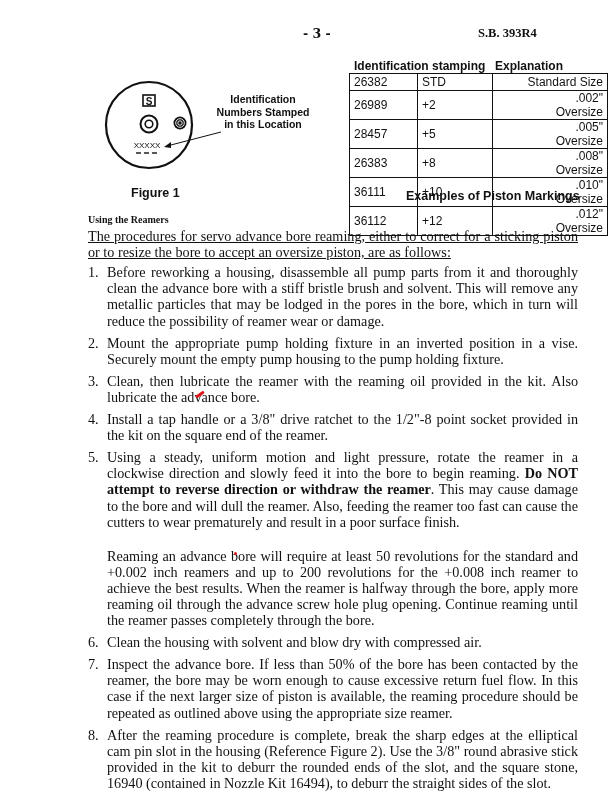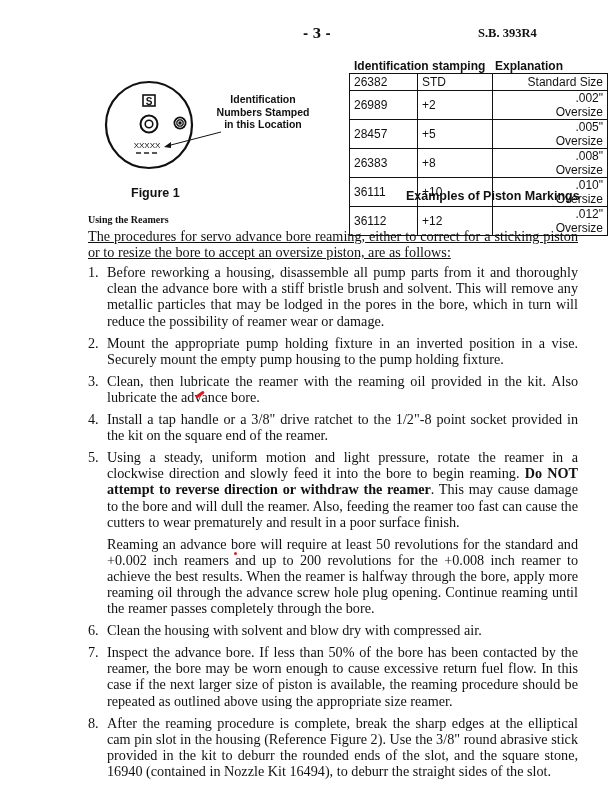--- a/index.html
+++ b/index.html
@@ -19,21 +19,21 @@
   table.marks td.c1 { width:59px; }
   table.marks td.c2 { width:66px; }
   table.marks td.c3 { width:77px; text-align:right;padding-left:33px; }
   .tbl-caption { left:382px; top:189px; font-size:12.5px; font-weight:bold;padding-left:24px; }
   .body-text { left:88px; top:212px; width:490px; font-family:"Liberation Serif", serif; font-size:14.2px; line-height:16.1px; }
   .section-title { font-weight:bold; font-size:10px; }
   .intro { text-align:justify; margin:0 0 4px 0;text-decoration:underline; }
   ol.steps { list-style:none; margin:0; padding:0; }
   ol.steps li { position:relative; padding-left:19px; text-align:justify; margin-bottom:6px; }
   ol.steps li .num { position:absolute; left:0; top:0; }
-  .sub-para { margin-top:6px; text-align:justify; }
+  .sub-para { margin-top:18px; text-align:justify; }
   .red-mark { position:absolute; background:#e0191c; }
 </style>
 </head>
 <body>
 
 <div class="abs page-num serif">- 3 -</div>
 <div class="abs sb-num">S.B. 393R4</div>
 
 <div class="abs fig-wrap">
   <svg width="180" height="100" viewBox="0 0 180 100" style="position:absolute;left:0;top:0;overflow:visible">

